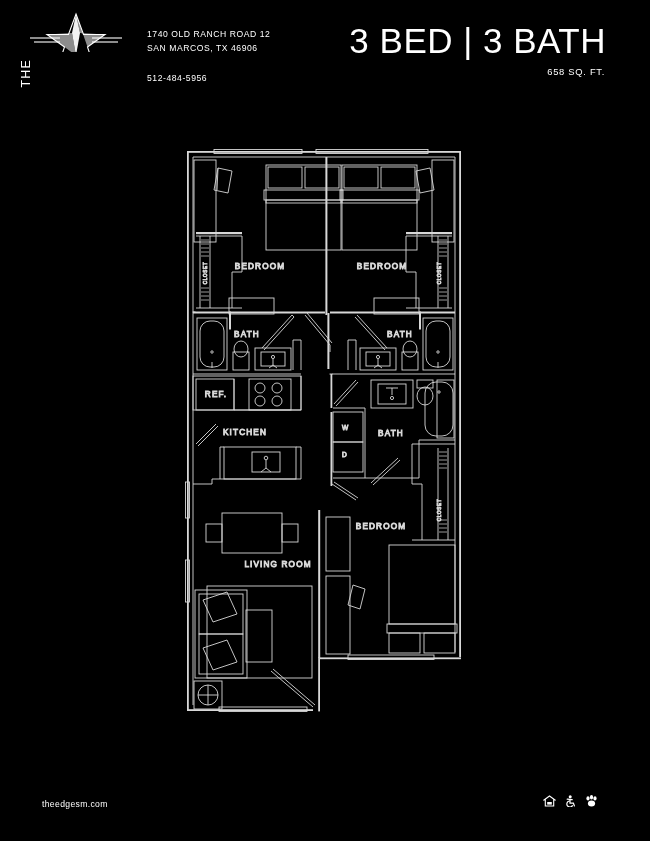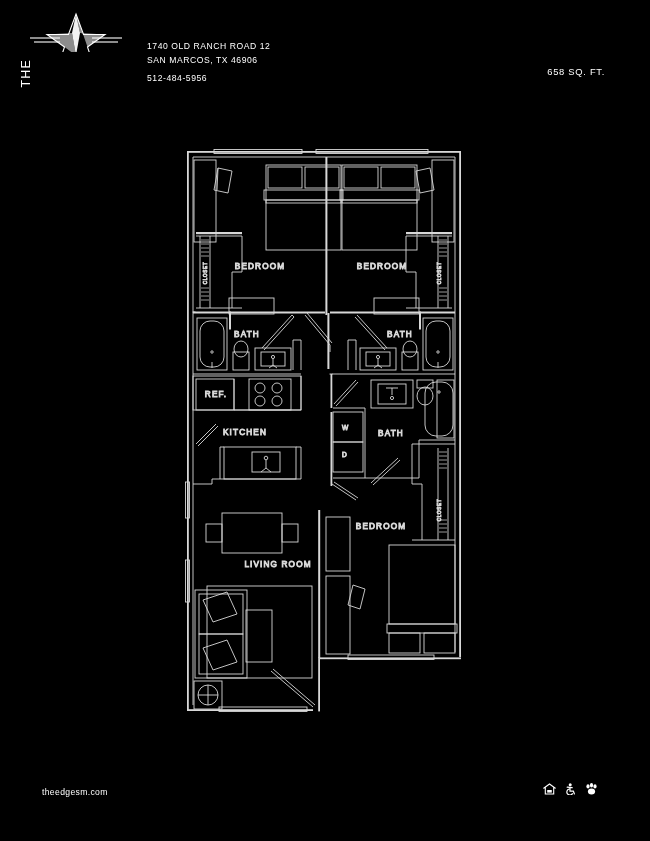--- a/index.html
+++ b/index.html
@@ -64,21 +64,20 @@
     margin-left: -4px;
   }
 
   .addr {
     position: absolute;
     left: 147px;
     top: 28px;
     font-size: 8.6px;
     letter-spacing: 0.55px;
     line-height: 1.62;
-    margin-top: 12px;
   }
   .phone {
     position: absolute;
     left: 147px;
     top: 73px;
     font-size: 8.6px;
     letter-spacing: 0.55px;
   }
 
   .plan-title {
@@ -125,21 +124,21 @@
     font-family: "Liberation Sans", sans-serif;
     fill: #ffffff;
     font-size: 4.6px;
     letter-spacing: 0.7px;
   }
 
   
   .footer {
     position: absolute;
     left: 0;
-    bottom: 12px;
+    bottom: 0;
     width: 636px;
     height: 70px;
   }
   .footer-site {
     position: absolute;
     left: 42px;
     top: 28px;
     font-size: 8.6px;
     letter-spacing: 0.35px;
   }
@@ -177,20 +176,21 @@
       <div class="logo-the">THE</div>
     </div>
   </div>
 
   <div class="addr">
     <div>1740 OLD RANCH ROAD 12</div>
     <div>SAN MARCOS, TX 46906</div>
   </div>
   <div class="phone">512-484-5956</div>
 
+  <div class="plan-title">3 BED | 3 BATH</div>
   <div class="plan-sqft">658 SQ. FT.</div>
 </div>
 
 <div class="plan-wrap">
 <svg class="plan-svg" width="300" height="595" viewBox="175 140 300 595">
 
   <g fill="none" stroke="#d8d8d8" stroke-width="0.9" stroke-linejoin="miter">
 
     <g>
       <rect x="187" y="151" width="274" height="1.8" fill="#d8d8d8" stroke="none"></rect>

